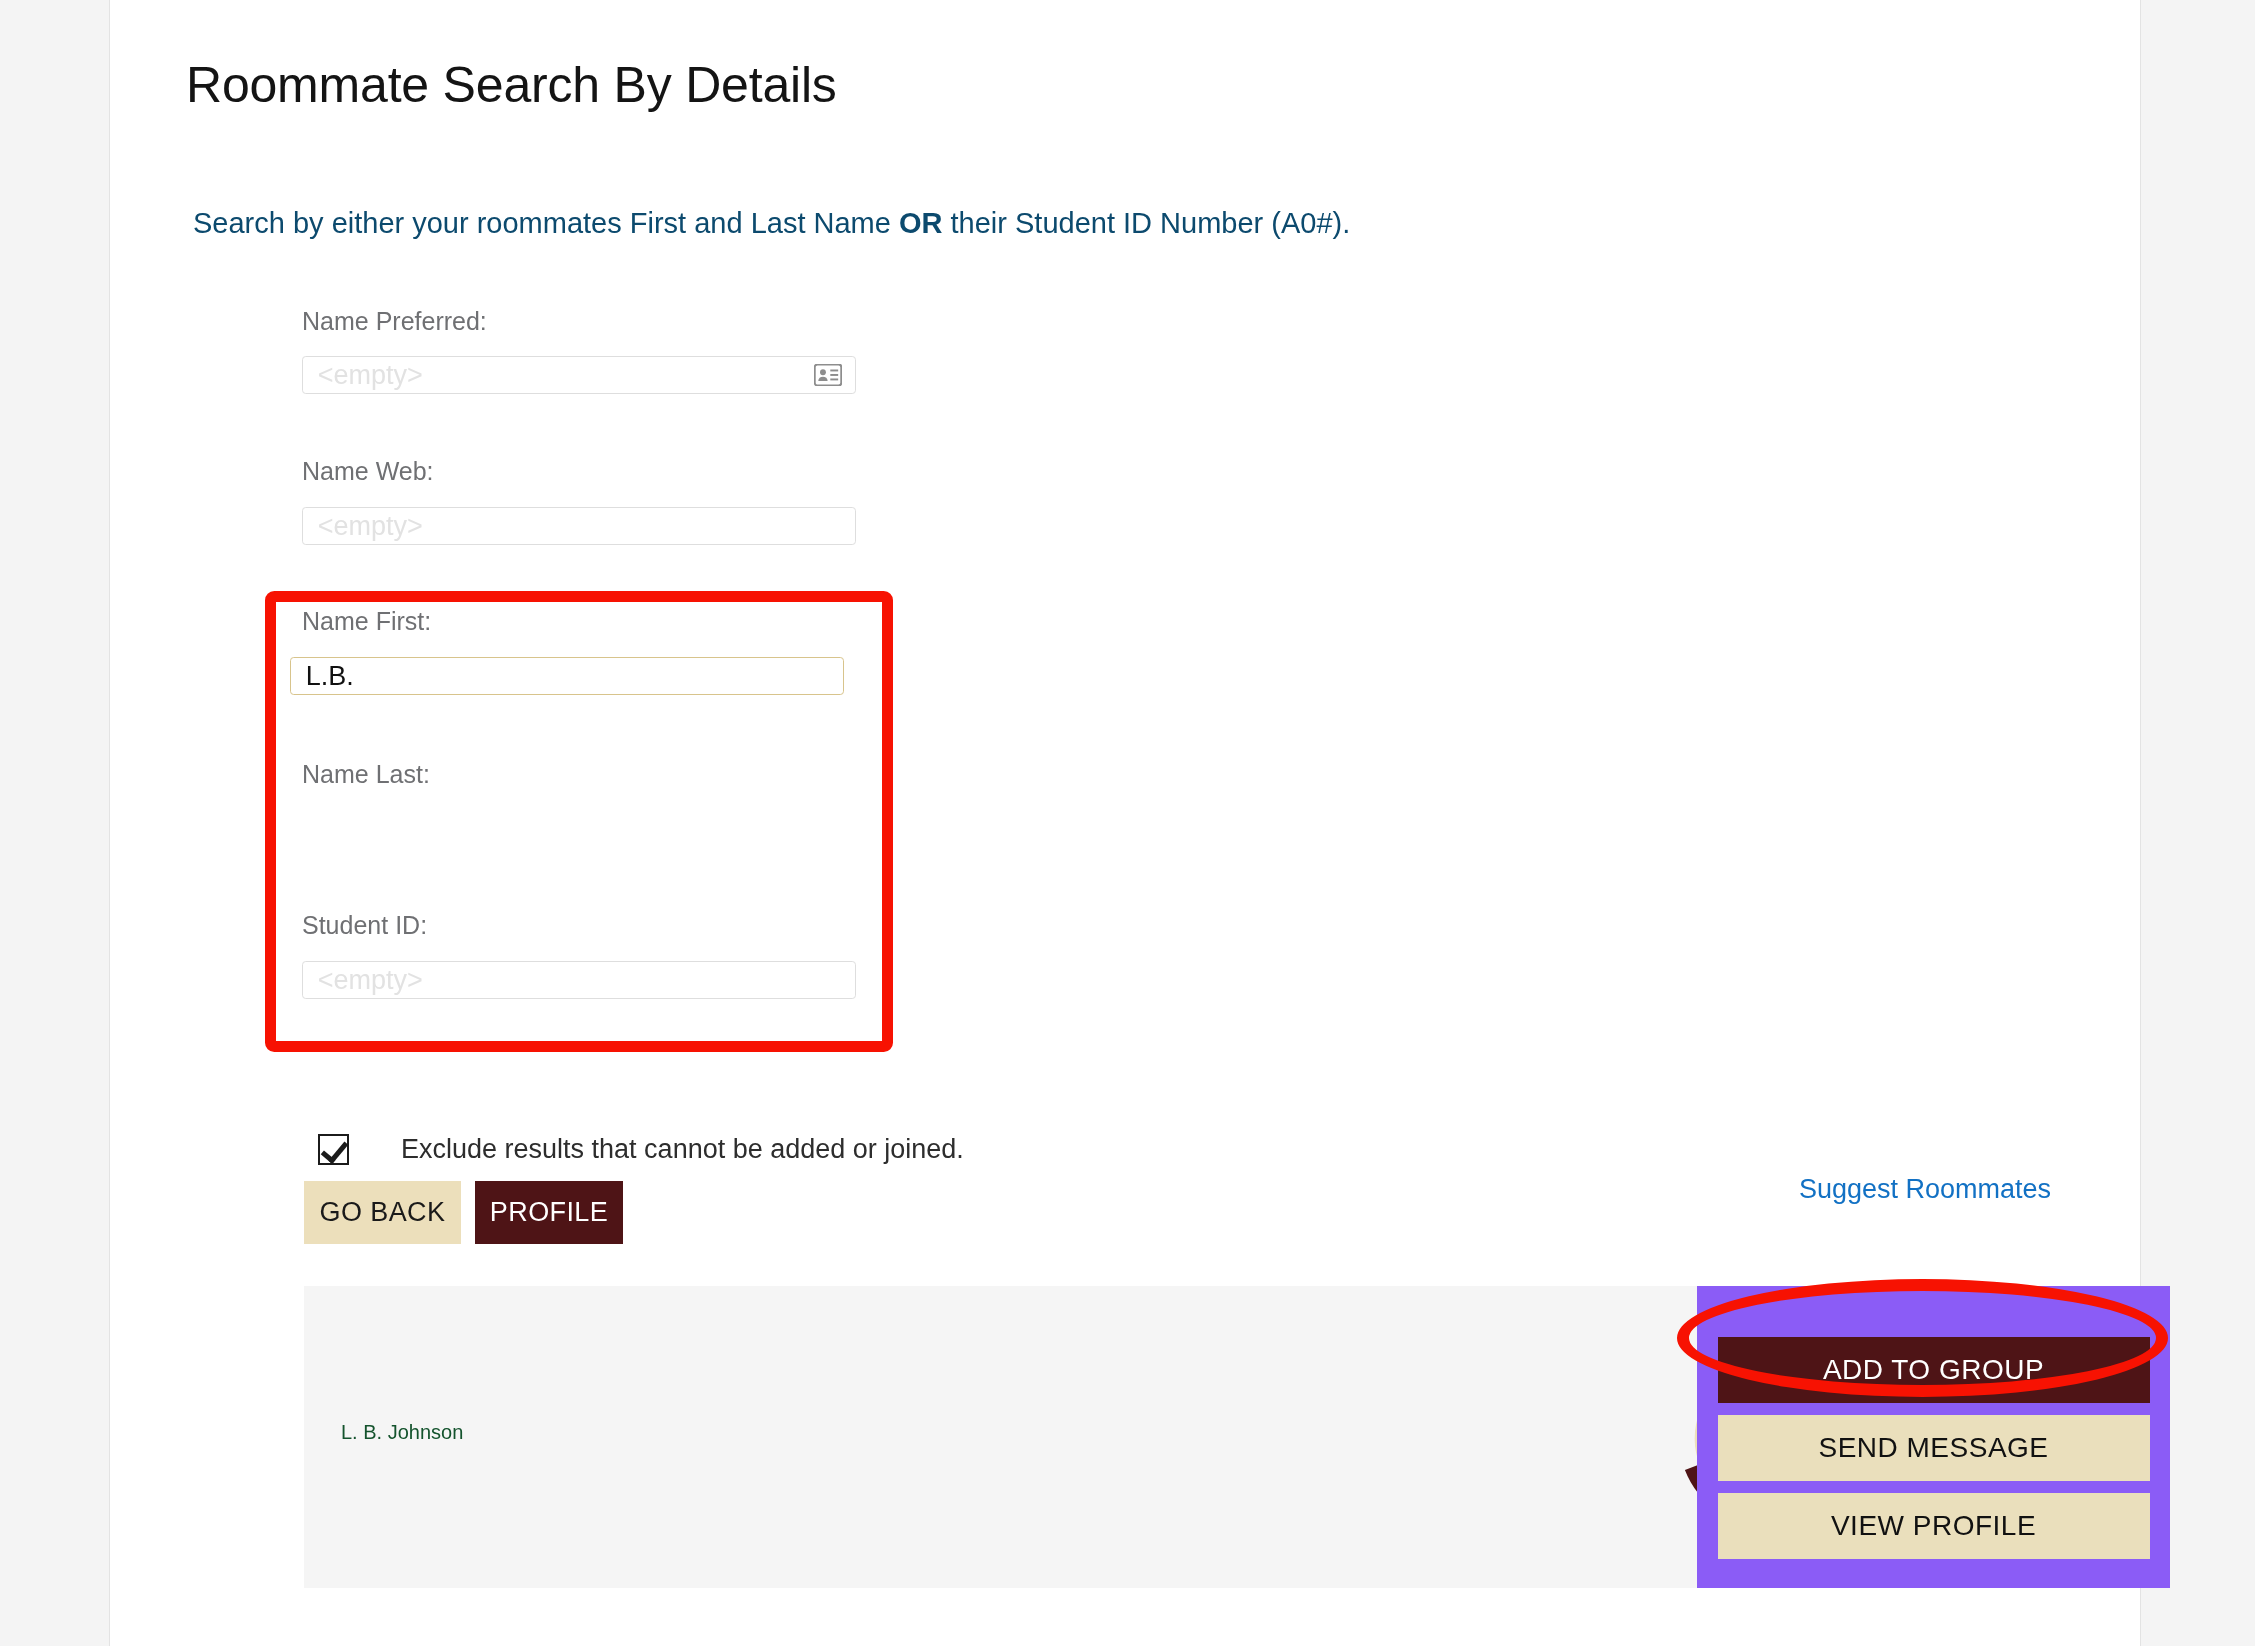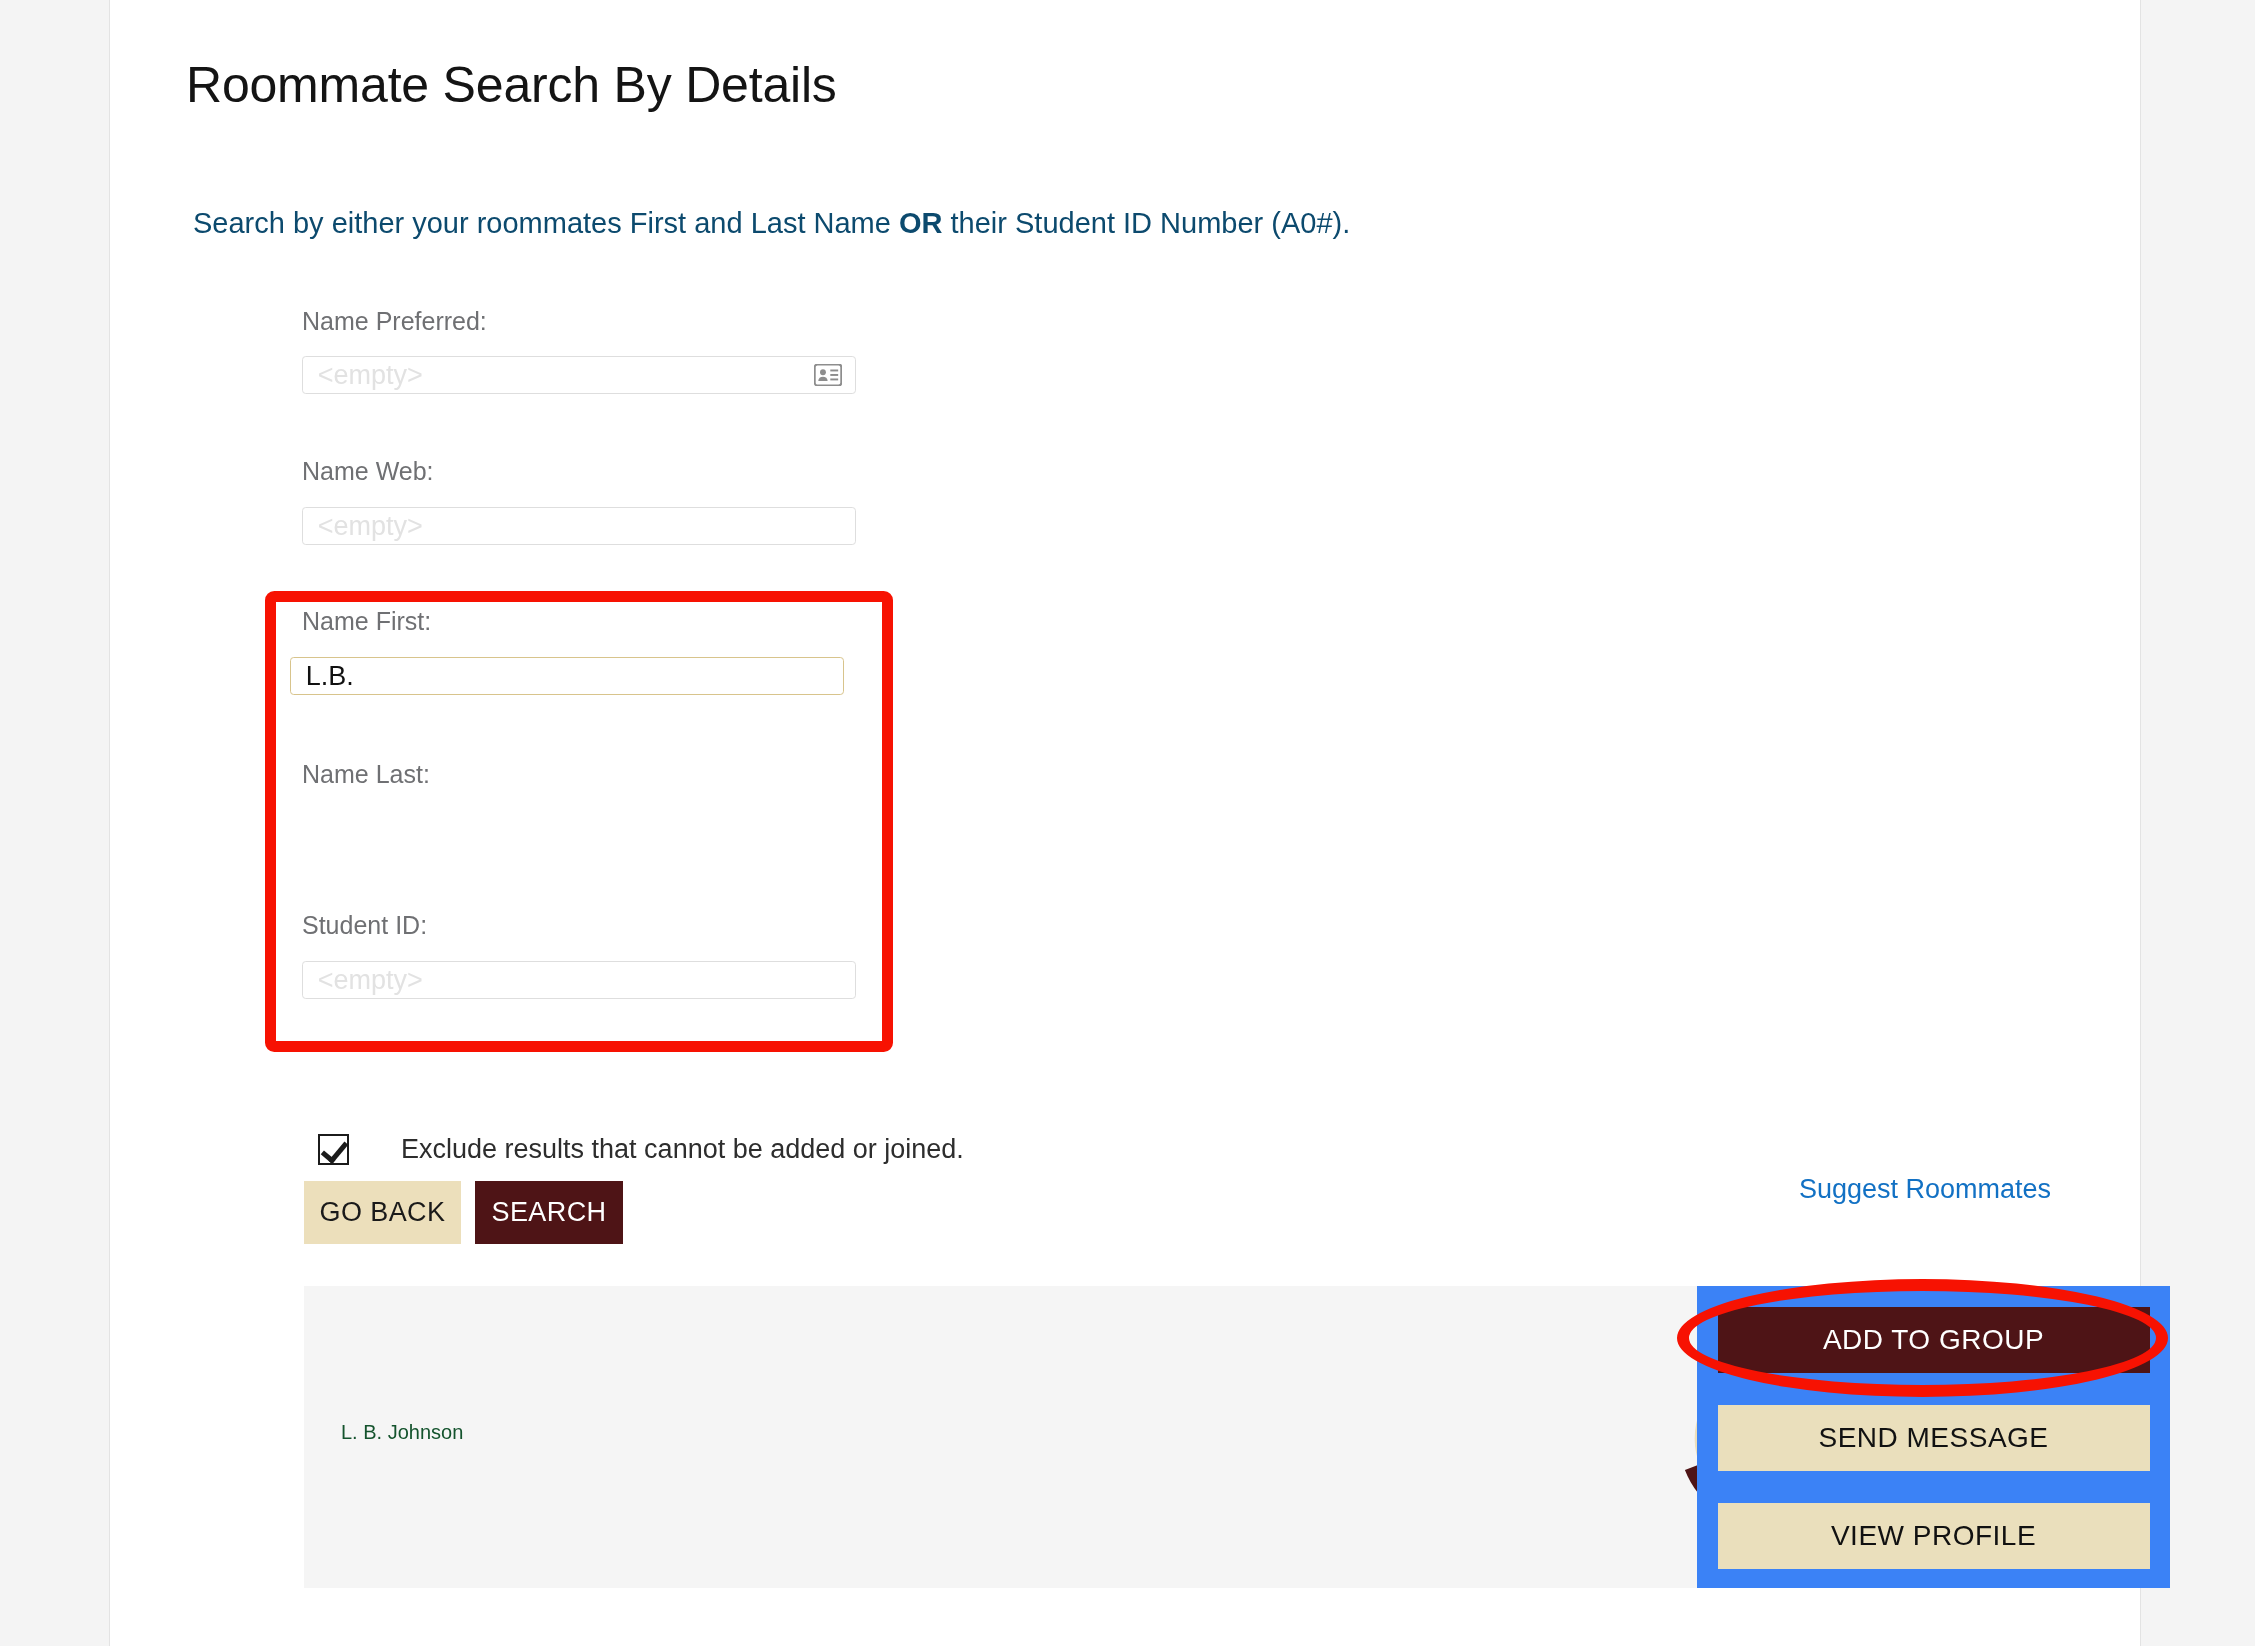--- a/index.html
+++ b/index.html
@@ -229,26 +229,27 @@
     pointer-events: none;
   }
 
   
   #result-actions {
     position: absolute;
     right: 0;
     top: 0;
     width: 473px;
     height: 302px;
-    background: #3b82f6;
+    background: #8b5cf6;
     display: flex;
     flex-direction: column;
     align-items: center;
     padding-top: 21px;
-    gap: 32px;
+    gap: 12px;
+    justify-content: center;
   }
   .result-btn {
     width: 432px;
     height: 66px;
     display: flex;
     align-items: center;
     justify-content: center;
     font-size: 28px;
     letter-spacing: 0.5px;
     cursor: pointer;
@@ -299,21 +300,21 @@
     </div>
 
     <div id="annotation-rect"></div>
 
     <div id="exclude-row">
       <span class="checkbox-glyph"></span>
       <span id="exclude-label">Exclude results that cannot be added or joined.</span>
     </div>
 
     <button class="btn" id="go-back-button">GO BACK</button>
-    <button class="btn" id="search-button">SEARCH</button>
+    <button class="btn" id="search-button">PROFILE</button>
     <a id="suggest-roommates-link">Suggest Roommates</a>
 
     <div id="result-card">
       <div id="result-name">L. B. Johnson</div>
 
       <div id="match-ring-wrap">
         <svg id="match-ring-svg" width="175" height="175" viewBox="0 0 190 190">
           <circle cx="95" cy="95" r="78" fill="#ecdfbb"></circle>
           <circle id="match-ring-arc" cx="95" cy="95" r="85.5" fill="none" stroke="#4e1416" stroke-width="19" transform="rotate(-90 95 95)" stroke-dasharray="370.67651719705964 166.53582656679498"></circle>
         </svg>

